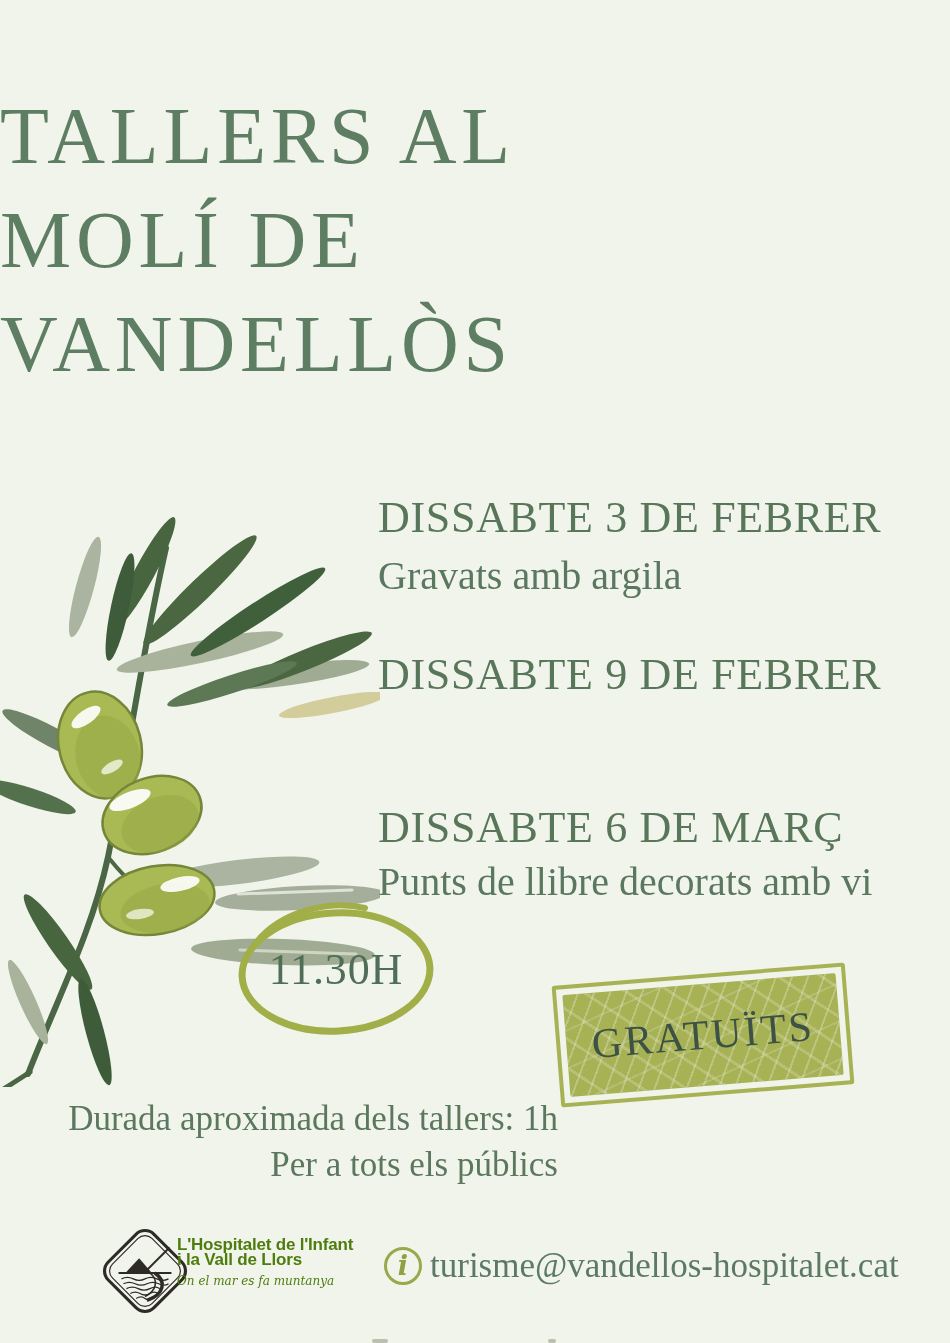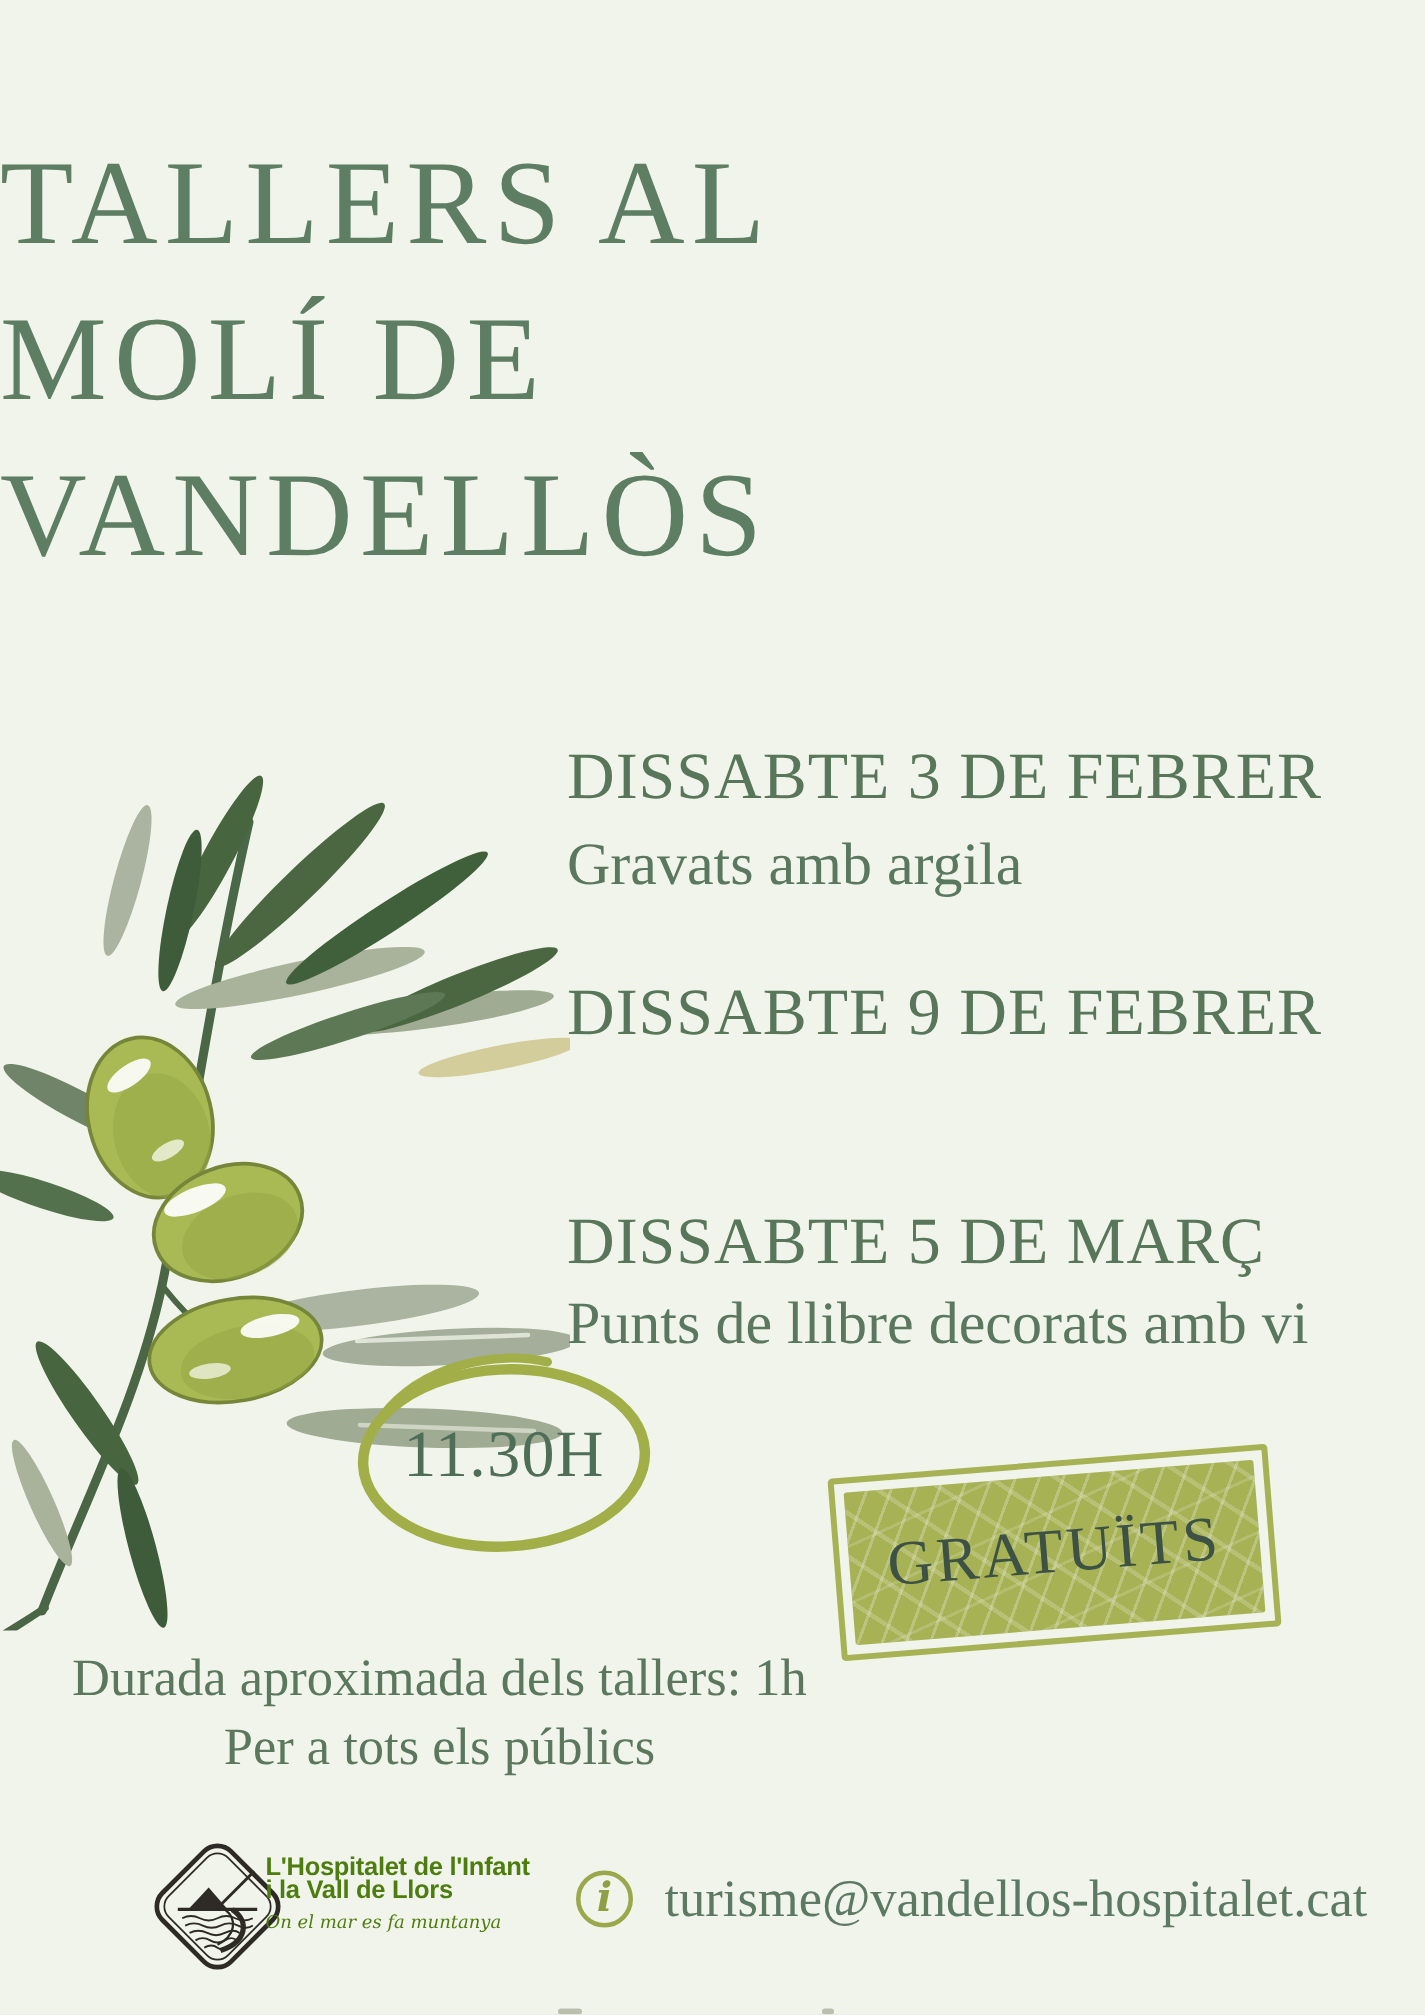--- a/index.html
+++ b/index.html
@@ -64,21 +64,21 @@
   }
   .stamp-text{
     color:#3d5244;font-size:42px;letter-spacing:.06em;
     position:relative;z-index:1;
   }
   
   .notes{
     position:absolute;left:28px;top:1096px;width:530px;
     text-align:center;color:#5b785f;font-size:35px;line-height:1.32;
   }
-  .notes div{white-space:nowrap;}
+  .notes div{white-space:nowrap;text-align:right;}
   
   .logo-mark{position:absolute;left:96px;top:1222px;width:98px;height:98px;}
   .logo-text{
     position:absolute;left:177px;top:1237px;
     font-family:"Liberation Sans", sans-serif;
     color:#4d7c0f;
   }
   .logo-text .l1,.logo-text .l2{
     font-weight:bold;font-size:17px;line-height:15px;letter-spacing:-.2px;white-space:nowrap;
   }
@@ -89,21 +89,21 @@
   .contact{position:absolute;left:384px;top:1246px;display:flex;align-items:center;}
   .info-icon{
     width:38px;height:38px;border:3px solid #9aa84b;border-radius:50%;
     box-sizing:border-box;
     display:flex;align-items:center;justify-content:center;
     color:#8ea043;font-style:italic;font-weight:bold;font-size:27px;
     font-family:"DejaVu Serif", serif;
     padding-bottom:2px;
   }
   .contact-email{
-    margin-left:21px;color:#5c7a63;font-size:35px;white-space:nowrap;
+    margin-left:8px;color:#5c7a63;font-size:35px;white-space:nowrap;
   }
   
   .branch{position:absolute;left:0;top:512px;width:380px;height:575px;}
   
   .remnant{position:absolute;height:4px;background:#b9c0ae;border-radius:2px;bottom:0;}
   .r1{left:372px;width:16px;}
   .r2{left:548px;width:8px;}
 </style>
 </head>
 <body>
@@ -163,21 +163,21 @@
       <ellipse cx="180" cy="372" rx="20" ry="7" fill="#ffffff" opacity=".9" transform="rotate(-12 180 372)"></ellipse>
       <ellipse cx="140" cy="402" rx="14" ry="5" fill="#f4f6e8" opacity=".75" transform="rotate(-8 140 402)"></ellipse>
     </g>
   </svg>
 
   <div class="event-date d1">DISSABTE 3 DE FEBRER</div>
   <div class="event-activity a1">Gravats amb argila</div>
 
   <div class="event-date d2">DISSABTE 9 DE FEBRER</div>
 
-  <div class="event-date d3">DISSABTE 5 DE MARÇ</div>
+  <div class="event-date d3">DISSABTE 6 DE MARÇ</div>
   <div class="event-activity a3">Punts de llibre decorats amb vi</div>
 
   <div class="time-badge">
     <svg viewBox="0 0 206 142" xmlns="http://www.w3.org/2000/svg">
       <ellipse cx="103" cy="76" rx="94" ry="59" fill="none" stroke="#a2af48" stroke-width="7" transform="rotate(-3 103 76)"></ellipse>
       <path d="M22,48 C48,14 98,4 132,12" fill="none" stroke="#a2af48" stroke-width="6" stroke-linecap="round"></path>
     </svg>
     <span class="time-text">11.30H</span>
   </div>
 

